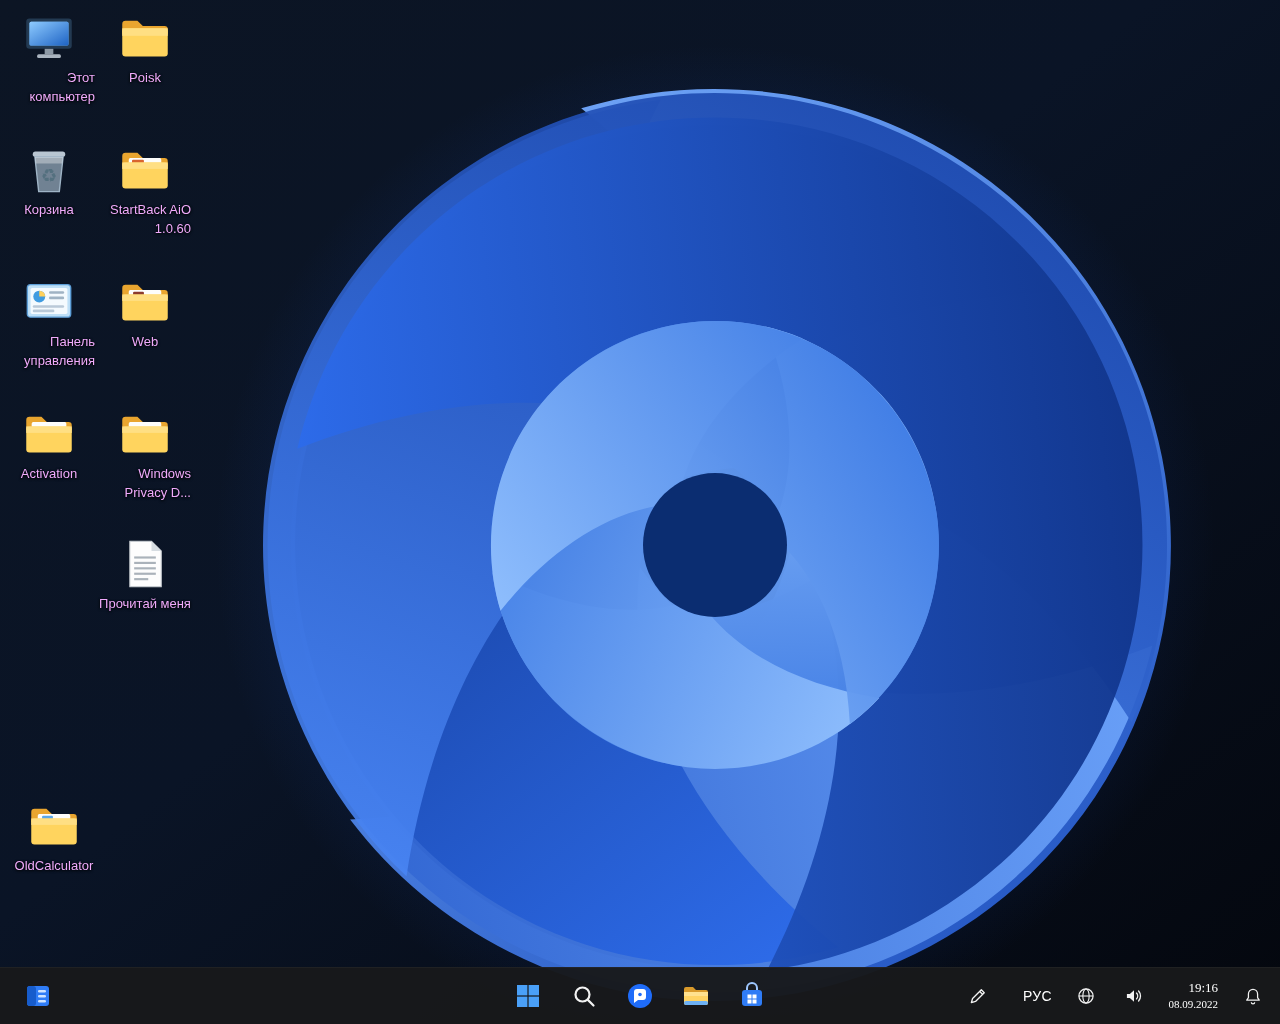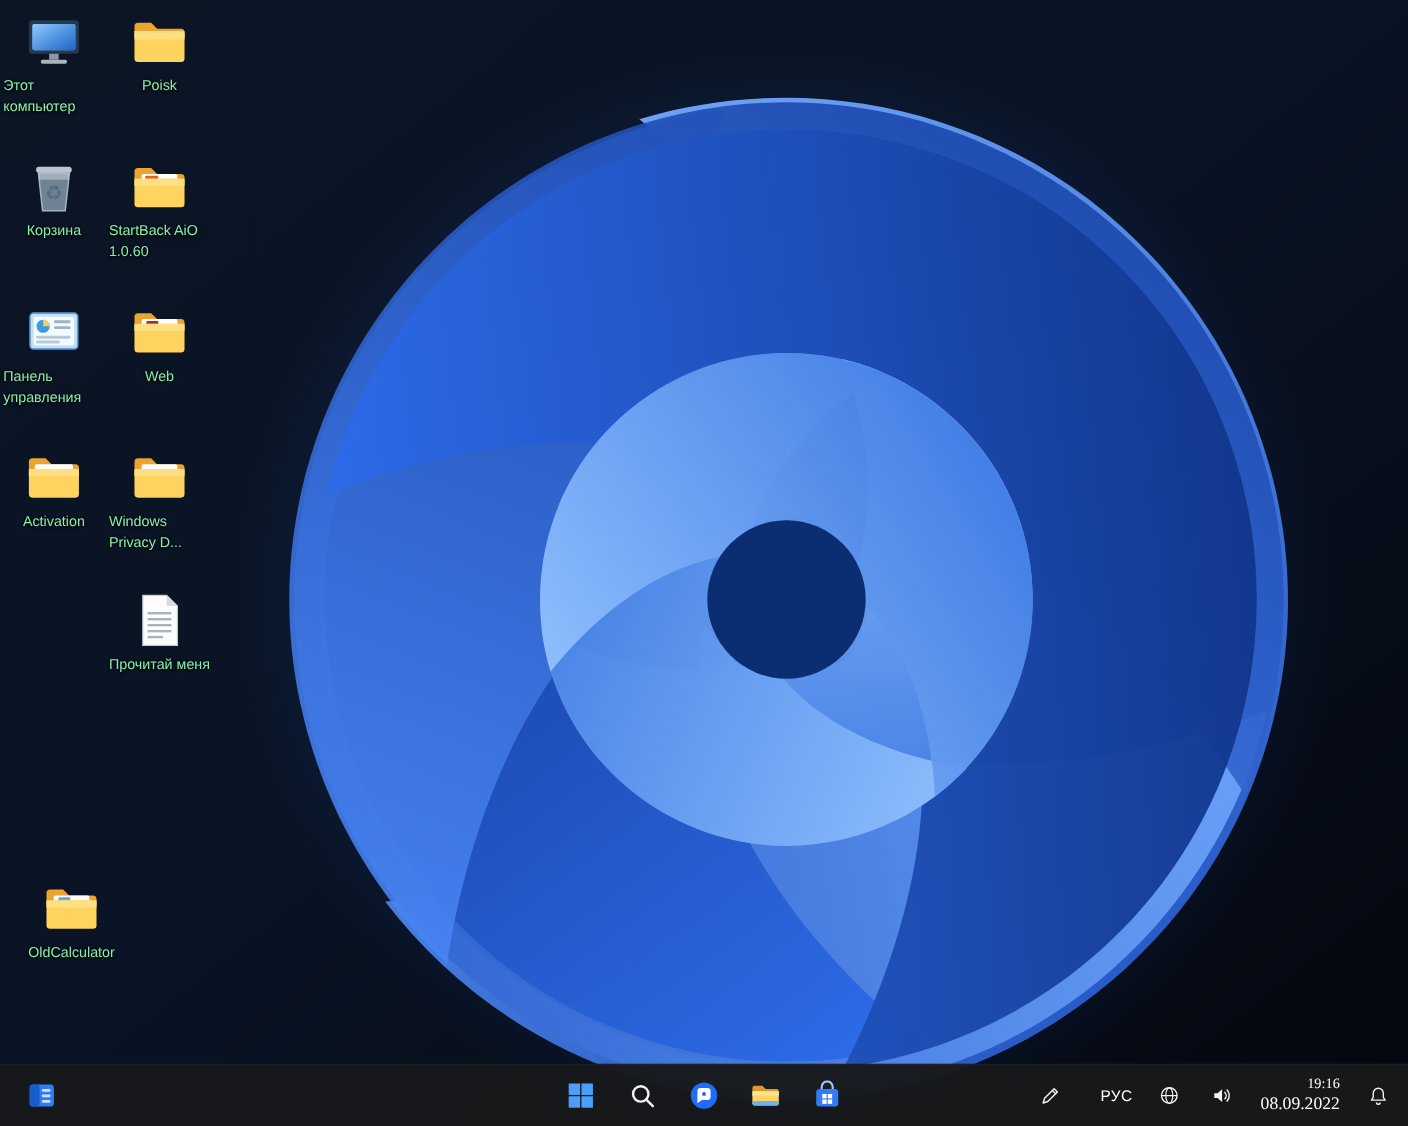--- a/index.html
+++ b/index.html
@@ -7,37 +7,37 @@
     -webkit-user-select:none;user-select:none;cursor:default;}
   .desktop{position:absolute;inset:0;width:1280px;height:1024px;}
   .wallpaper{position:absolute;inset:0;width:1280px;height:1024px;display:block;}
 
   
   .dicon{position:absolute;width:94px;display:flex;flex-direction:column;align-items:center;
     padding:4px 0 6px 0;border:1px solid transparent;border-radius:2px;}
   .dicon.selected{background:rgba(110,160,255,0.14);border:1px dotted rgba(255,255,255,0.85);}
   .glyph{width:54px;height:54px;display:flex;align-items:center;justify-content:center;}
   .glyph svg{width:52px;height:52px;display:block;}
-  .dlabel{margin-top:4px;font-size:13px;line-height:1.45;color:#86efac;text-align:left;
+  .dlabel{margin-top:4px;font-size:13px;line-height:1.45;color:#f0abfc;text-align:right;
     max-width:92px;text-shadow:0 1px 3px rgba(0,0,0,.95),0 0 2px rgba(0,0,0,.8);word-wrap:break-word;}
 
   
   .taskbar{position:absolute;left:0;bottom:0;width:1280px;height:56px;
     background:rgba(24,25,27,0.97);border-top:1px solid rgba(255,255,255,0.04);
     display:flex;align-items:center;}
   .tb-left{position:absolute;left:18px;top:0;height:56px;display:flex;align-items:center;}
   .tb-center{position:absolute;left:0;right:0;top:0;height:56px;display:flex;align-items:center;justify-content:center;gap:16px;}
   .tbtn{width:40px;height:40px;border-radius:5px;display:flex;align-items:center;justify-content:center;}
   .tbtn svg{display:block;}
   .tb-right{position:absolute;right:6px;top:0;height:56px;display:flex;align-items:center;gap:6px;}
   .trbtn{height:40px;min-width:32px;padding:0 5px;border-radius:5px;display:flex;align-items:center;justify-content:center;color:#fff;}
   .lang{font-size:14px;letter-spacing:.3px;margin-left:12px;}
   .clock{display:flex;flex-direction:column;align-items:flex-end;justify-content:center;color:#fff;line-height:1.3;padding:0 8px;font-family:Liberation Serif, serif;}
   .clock .t{font-size:13px;}
-  .clock .d{font-size:16px;}
+  .clock .d{font-size:11px;}
 </style>
 </head>
 <body>
 
 <div class="desktop">
 
   <svg class="wallpaper" viewBox="0 0 1280 1024" preserveAspectRatio="none">
     <defs>
       <linearGradient id="bgg" x1="0" y1="0" x2="1" y2="1">
         <stop offset="0" stop-color="#0c1524"></stop>
@@ -138,21 +138,21 @@
         <rect x="8" y="13" width="32" height="10" rx="1.5" fill="#fdfdfb"></rect>
         <rect x="3" y="17" width="42" height="24" rx="3" fill="#ffd45e"></rect>
         <rect x="3" y="17" width="42" height="6" fill="#ffdf83"></rect>
       </svg>
     </div>
     <div class="dlabel">Activation</div>
   </div>
 
 
 
-  <div class="dicon" style="left:17px;top:794px">
+  <div class="dicon" style="left:6px;top:794px">
     <div class="glyph">
       <svg viewBox="0 0 48 48">
         <path d="M3 11 a3 3 0 0 1 3 -3 h11 l5 5 h20 a3 3 0 0 1 3 3 v4 H3 Z" fill="#e9a52f"></path>
         <rect x="9" y="13" width="30" height="9" rx="1.5" fill="#fdfdfb"></rect>
         <rect x="13" y="14.5" width="10" height="6.5" rx="1" fill="#5aa7e8"></rect>
         <rect x="3" y="17" width="42" height="24" rx="3" fill="#ffd45e"></rect>
         <rect x="3" y="17" width="42" height="6" fill="#ffdf83"></rect>
       </svg>
     </div>
     <div class="dlabel">OldCalculator</div>

